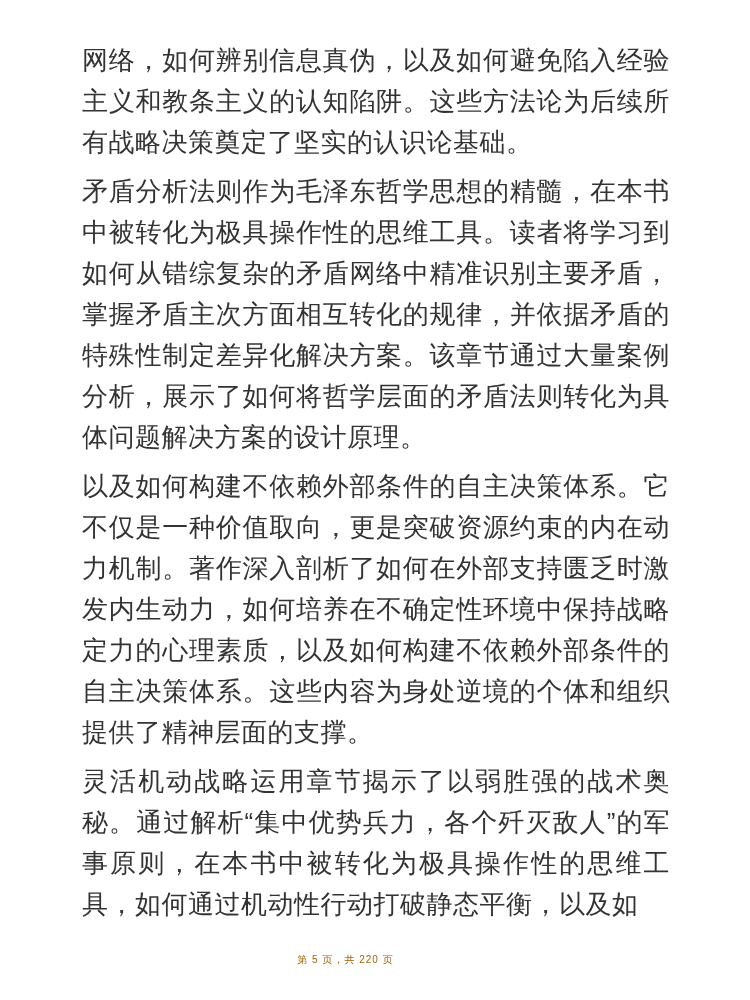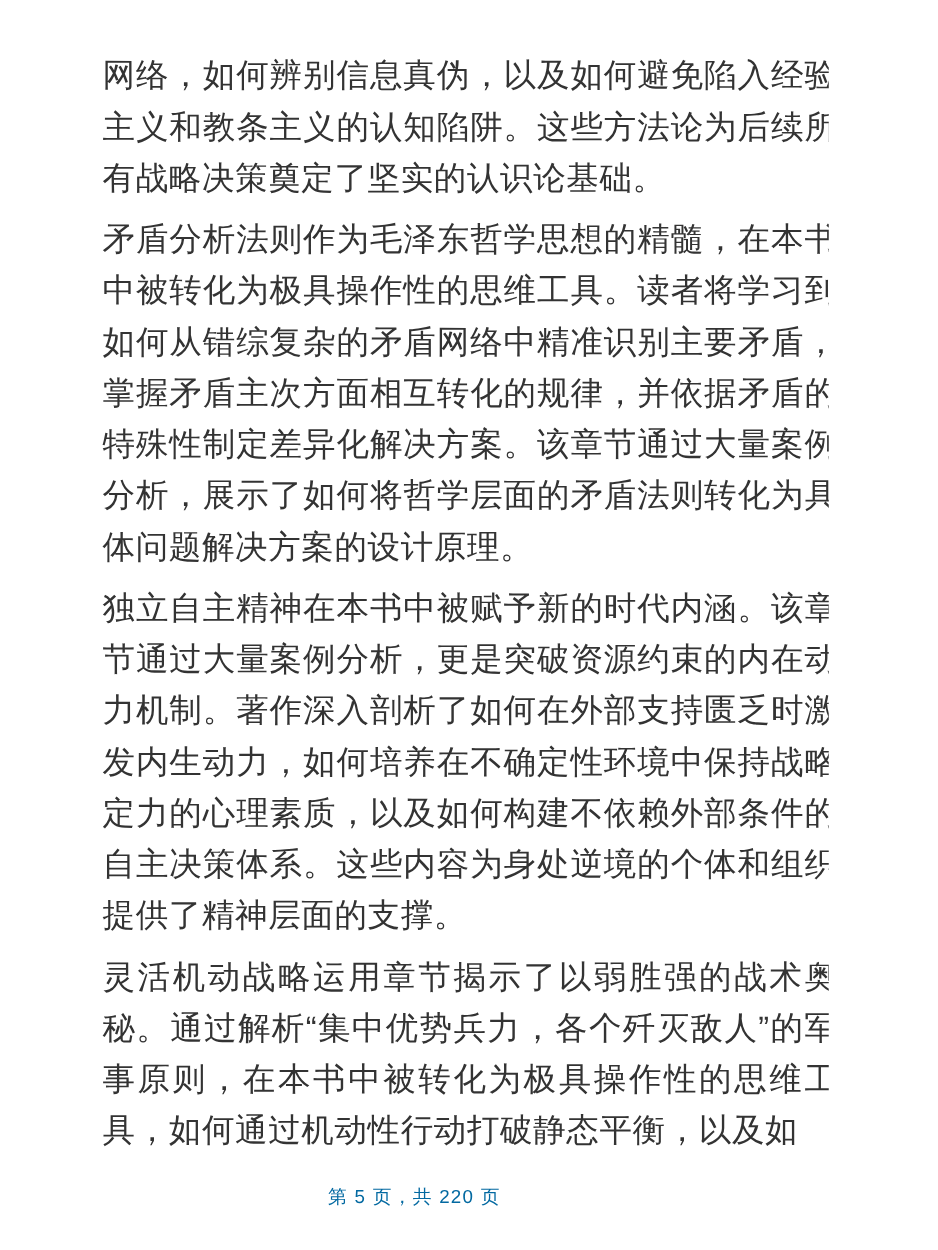--- a/index.html
+++ b/index.html
@@ -7,20 +7,21 @@
     padding: 0;
     background: #ffffff;
   }
   .page {
     position: relative;
     width: 663px;
     height: 1000px;
     background: #ffffff;
     overflow: hidden;
     font-family: "Liberation Sans", sans-serif;
+    padding-left: 28px;
   }
   .content {
     position: absolute;
     top: 40px;
     left: 82px;
     width: 588px;
   }
   p.para {
     margin: 0 0 8px 0;
     padding: 0;
@@ -31,31 +32,31 @@
     letter-spacing: 0.5px;
   }
   .footer {
     position: absolute;
     left: 0;
     bottom: 33px;
     width: 100%;
     text-align: center;
   }
   .footer span {
-    font-size: 15px;
-    color: #0369a1;
+    font-size: 10px;
+    color: #a16207;
     letter-spacing: 1px;
   }
 </style>
 </head>
 <body>
 
 <div class="page">
   <div class="content">
       <p class="para">网络，如何辨别信息真伪，以及如何避免陷入经验主义和教条主义的认知陷阱。这些方法论为后续所有战略决策奠定了坚实的认识论基础。</p>
       <p class="para">矛盾分析法则作为毛泽东哲学思想的精髓，在本书中被转化为极具操作性的思维工具。读者将学习到如何从错综复杂的矛盾网络中精准识别主要矛盾，掌握矛盾主次方面相互转化的规律，并依据矛盾的特殊性制定差异化解决方案。该章节通过大量案例分析，展示了如何将哲学层面的矛盾法则转化为具体问题解决方案的设计原理。</p>
-      <p class="para">独立自主精神在本书中被赋予新的时代内涵。该章节通过大量案例分析，更是突破资源约束的内在动力机制。著作深入剖析了如何在外部支持匮乏时激发内生动力，如何培养在不确定性环境中保持战略定力的心理素质，以及如何构建不依赖外部条件的自主决策体系。这些内容为身处逆境的个体和组织提供了精神层面的支撑。</p>
+      <p class="para">以及如何构建不依赖外部条件的自主决策体系。它不仅是一种价值取向，更是突破资源约束的内在动力机制。著作深入剖析了如何在外部支持匮乏时激发内生动力，如何培养在不确定性环境中保持战略定力的心理素质，以及如何构建不依赖外部条件的自主决策体系。这些内容为身处逆境的个体和组织提供了精神层面的支撑。</p>
       <p class="para">灵活机动战略运用章节揭示了以弱胜强的战术奥秘。通过解析“集中优势兵力，各个歼灭敌人”的军事原则，在本书中被转化为极具操作性的思维工具，如何通过机动性行动打破静态平衡，以及如</p>
     </div>
   <div class="footer">
     <span>第 5 页，共 220 页</span>
   </div>
 </div>
 
 </body></html>

